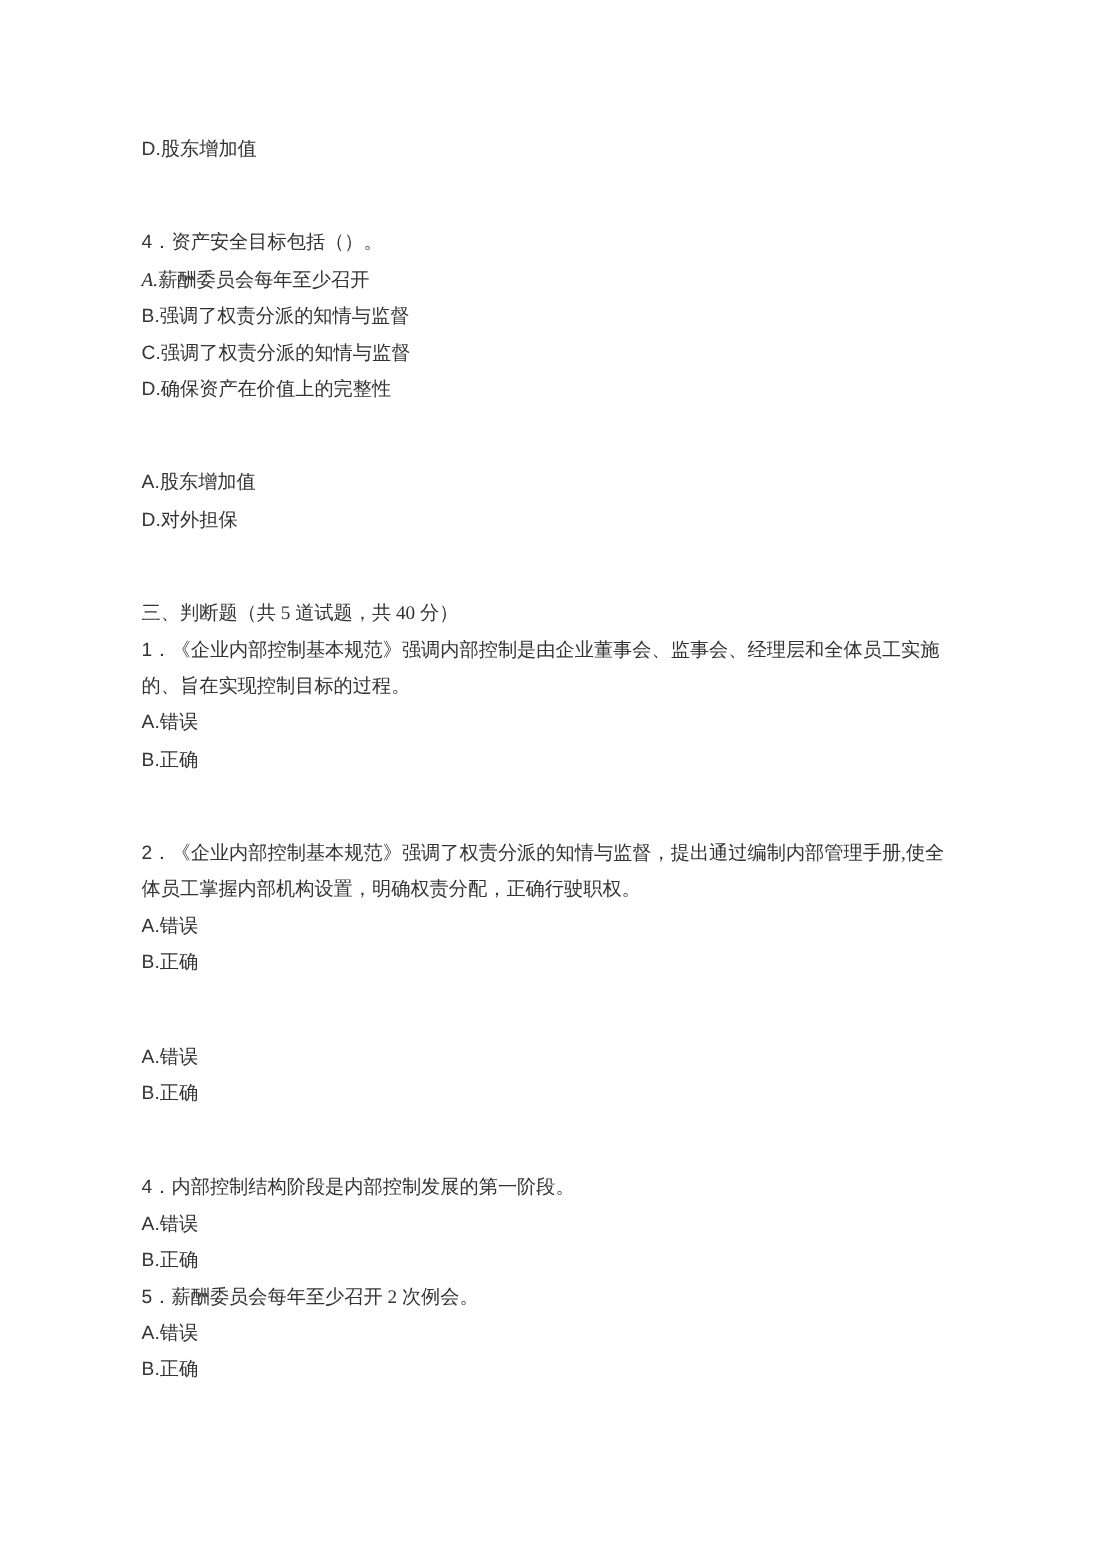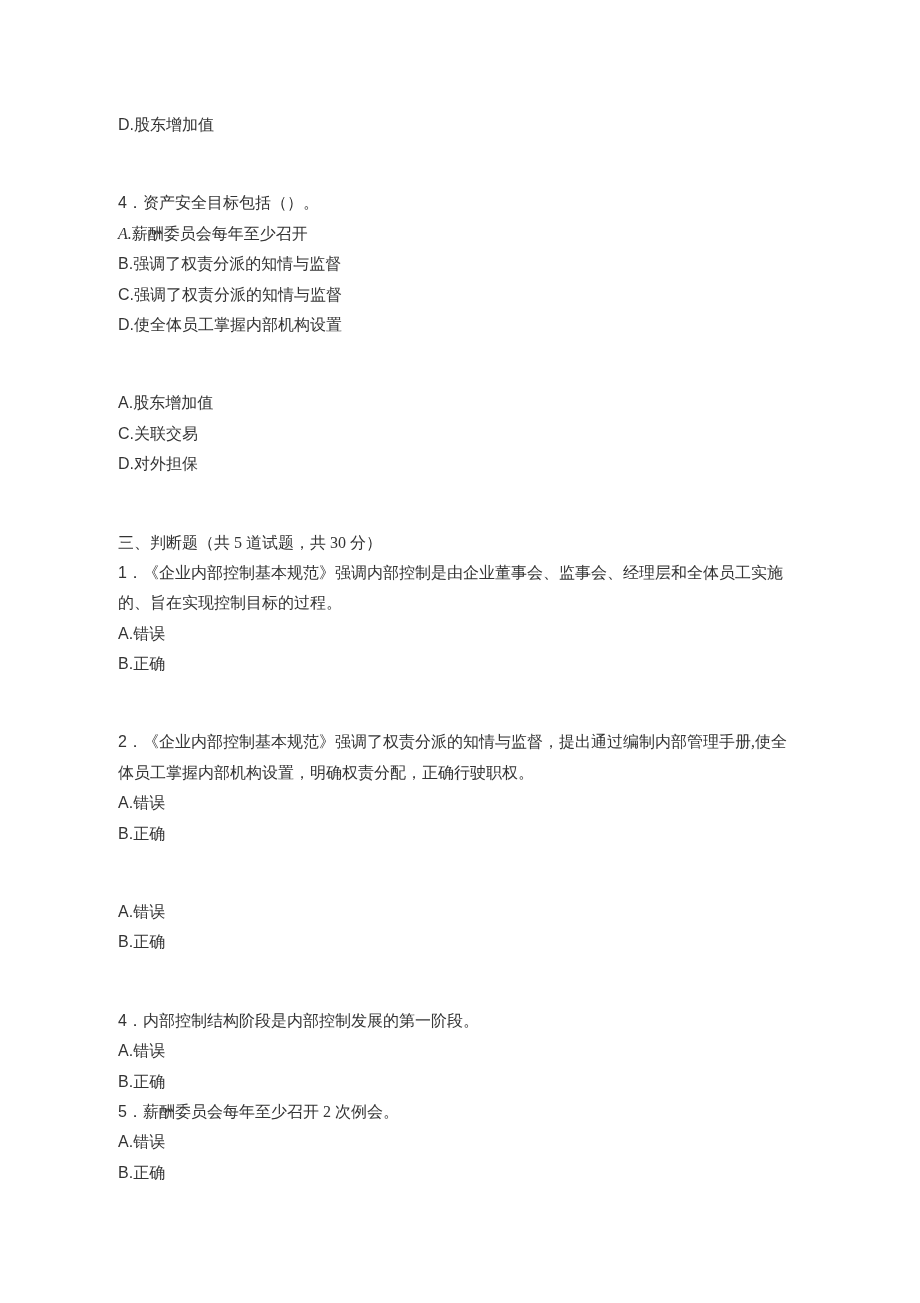--- a/index.html
+++ b/index.html
@@ -34,38 +34,35 @@
   <span class="line">
     <span class="italic-letter">A.</span><span>薪酬委员会每年至少召开</span>
   </span>
   <span class="line">
     <span class="sans">B.</span><span>强调了权责分派的知情与监督</span>
   </span>
   <span class="line">
     <span class="sans">C.</span><span>强调了权责分派的知情与监督</span>
   </span>
   <span class="line">
-    <span class="sans">D.</span><span>使全体员工掌握内部机构设置</span>
+    <span class="sans">D.</span><span>确保资产在价值上的完整性</span>
   </span>
 </div>
 
 <div class="question-block">
   <span class="line">
     <span class="sans">A.</span><span>股东增加值</span>
   </span>
   <span class="line">
-    <span class="sans">C.</span><span>关联交易</span>
-  </span>
-  <span class="line">
     <span class="sans">D.</span><span>对外担保</span>
   </span>
 </div>
 
 <div class="tight-block">
-  <span class="line">三、判断题（共 5 道试题，共 30 分）</span>
+  <span class="line">三、判断题（共 5 道试题，共 40 分）</span>
 </div>
 
 <div class="question-block">
   <span class="line">
     <span class="sans">1</span><span>．《企业内部控制基本规范》强调内部控制是由企业董事会、监事会、经理层和全体员工实施的、旨在实现控制目标的过程。</span>
   </span>
   <span class="line">
     <span class="sans">A.</span><span>错误</span>
   </span>
   <span class="line">

